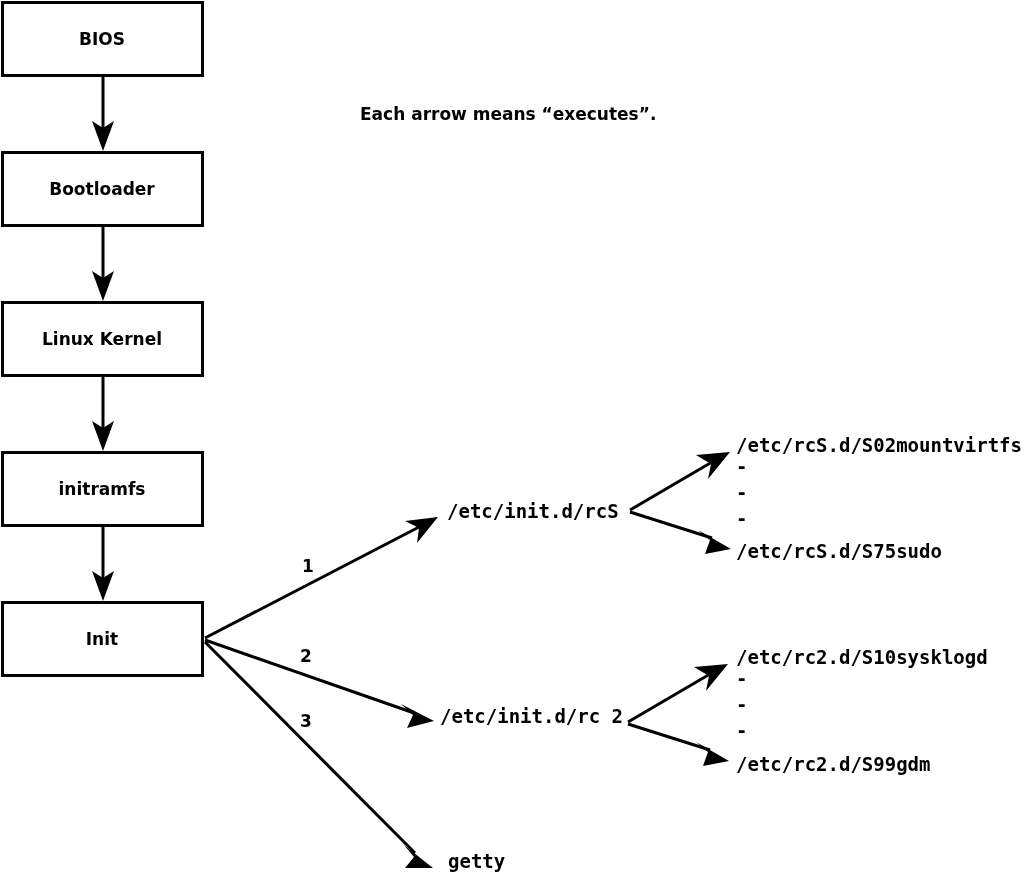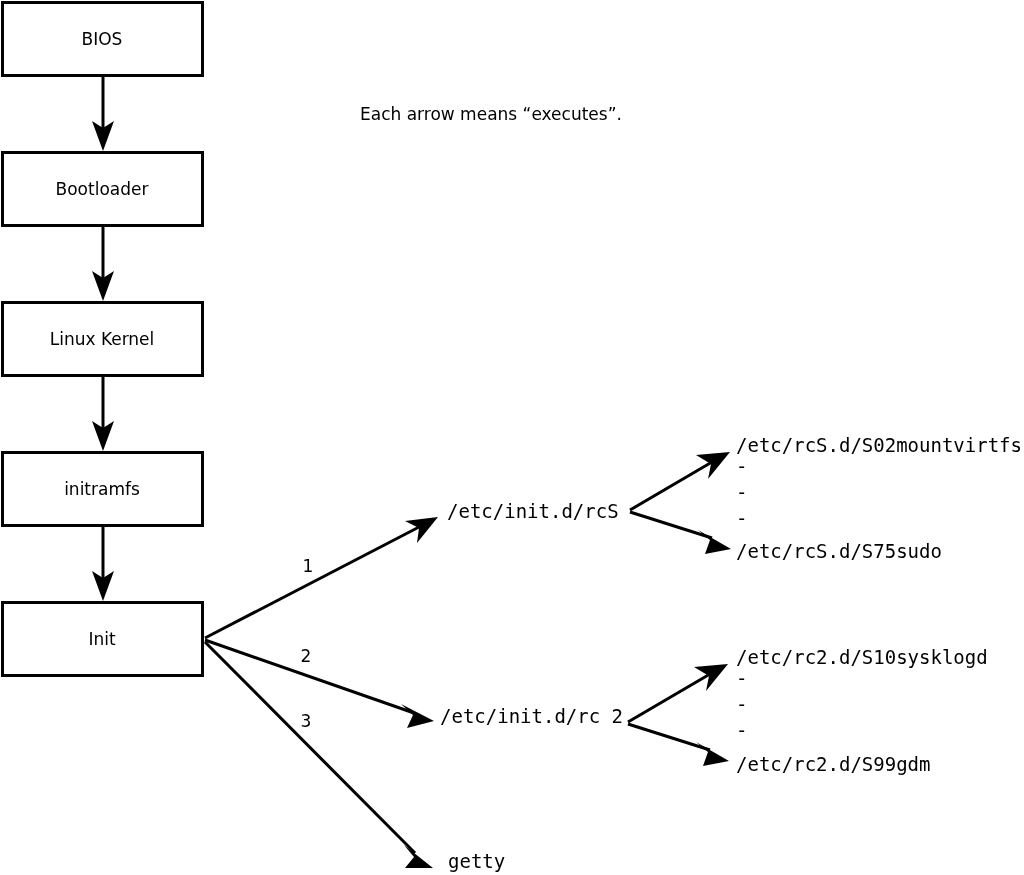--- a/index.html
+++ b/index.html
@@ -11,20 +11,21 @@
     width: 1024px;
     height: 875px;
     overflow: hidden;
     font-family: "DejaVu Sans", sans-serif;
   }
   #diagram-root {
     position: relative;
     width: 1024px;
     height: 875px;
     background: #ffffff;
+    font-weight: bold;
   }
   svg.canvas {
     position: absolute;
     top: 0;
     left: 0;
     width: 1024px;
     height: 875px;
     display: block;
   }
   text.box-label {

